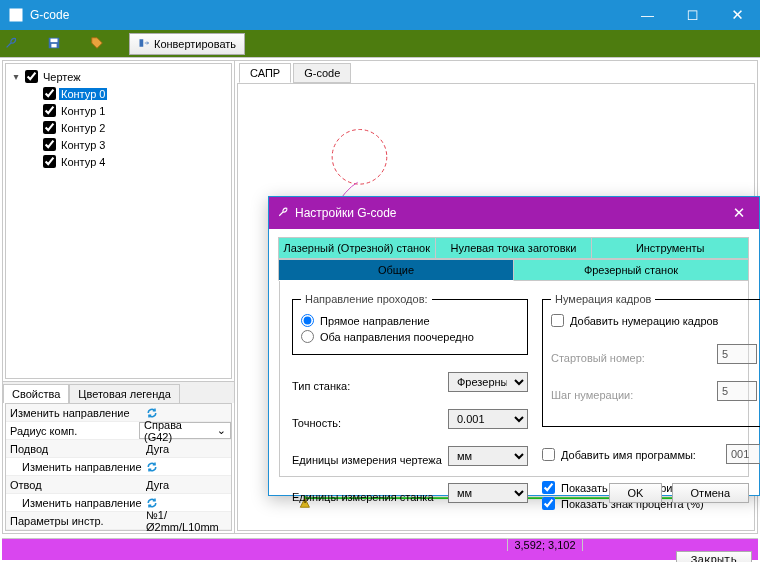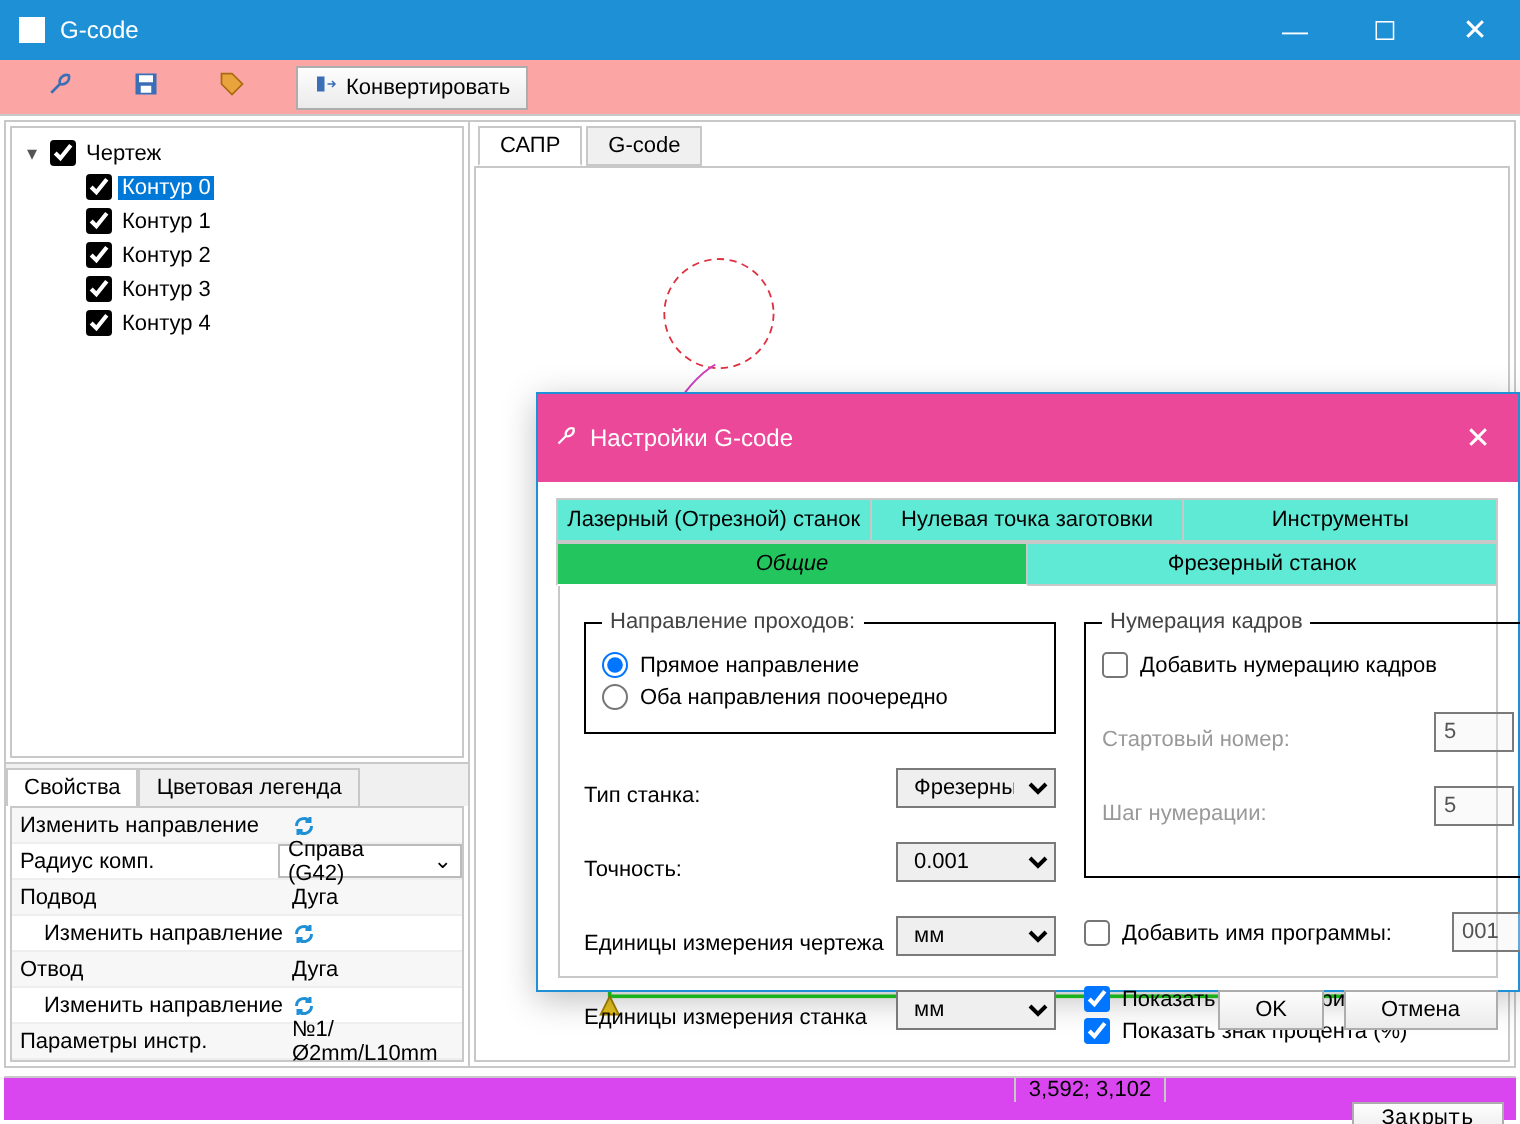--- a/index.html
+++ b/index.html
@@ -4,21 +4,21 @@
 <style>
 * { box-sizing: border-box; margin: 0; padding: 0; font-family: "Segoe UI", Tahoma, sans-serif; font-size: 11px; }
 body { background: #fff; width: 760px; height: 562px; position: relative; overflow: hidden; }
 
 .titlebar { height: 30px; background: #1e90d6; color: #fff; display: flex; align-items: center; padding-left: 8px; }
 .titlebar .icon { width: 16px; height: 16px; margin-right: 6px; display: inline-block; }
 .titlebar .title { flex: 1; font-size: 12px; }
 .titlebar .winbtn { width: 45px; height: 30px; display: flex; align-items: center; justify-content: center; color: #fff; font-size: 13px; }
 .titlebar .winbtn.close { font-size: 15px; }
 
-.toolbar { height: 28px; border-bottom: 1px solid #c8c8c8; background: #fca5a5; display: flex; align-items: center; padding: 0 19px; gap: 21px; }
+.toolbar { height: 28px; border-bottom: 1px solid #c8c8c8; background: #4d7c0f; display: flex; align-items: center; padding: 0 0; gap: 21px; }
 .toolbar .tbtn { width: 22px; height: 22px; display: flex; align-items: center; justify-content: center; border: 1px solid transparent; }
 .toolbar .convert { border: 1px solid #adadad; background: linear-gradient(#fdfdfd,#ebebeb); padding: 2px 8px; height: 22px; display: flex; align-items: center; gap: 4px; }
 
 .main { position: absolute; top: 58px; left: 0; right: 0; bottom: 26px; display: flex; border: 1px solid #c8c8c8; margin: 2px; }
 .leftpane { width: 232px; border-right: 1px solid #c8c8c8; display: flex; flex-direction: column; }
 .tree { flex: 1; overflow: auto; padding: 4px; background: #fff; border: 1px solid #c8c8c8; margin: 2px; }
 .tree-node { display: flex; align-items: center; height: 17px; }
 .tree-node.child { padding-left: 30px; }
 .tree-node .exp { width: 12px; text-align: center; color: #555; font-size: 10px; }
 .tree-node .cb { width: 13px; height: 13px; margin: 0 3px; accent-color: #000; }
@@ -45,27 +45,27 @@
 .canvastabs .ctab { border: 1px solid #c8c8c8; padding: 3px 10px; background: #f0f0f0; font-size: 11px; }
 .canvastabs .ctab.active { background: #fff; border-bottom-color: #fff; }
 .canvas { position: absolute; top: 22px; left: 2px; right: 2px; bottom: 2px; border: 1px solid #c8c8c8; }
 
 .statusbar { position: absolute; bottom: 2px; left: 2px; right: 2px; height: 22px; border-top: 1px solid #c8c8c8; background: #d946ef; display: flex; align-items: center; flex-direction: column; }
 .statusbar .coord { margin-left: 330px; border-left:1px solid #c8c8c8; border-right:1px solid #c8c8c8; padding:0 6px; height:100%; display:flex; align-items:center; }
 .statusbar .closebtn { margin-left: auto; margin-right: 6px; border:1px solid #adadad; background:linear-gradient(#fdfdfd,#ebebeb); padding:2px 14px;font-family:Liberation Mono, monospace; }
 
 
 .dialog { position: absolute; left: 268px; top: 196px; width: 492px; height: 300px; background: #fff; border: 1px solid #1e90d6; box-shadow: 0 4px 16px rgba(0,0,0,.25); }
-.dialog .dtitle { height: 44px; background: #ec4899; color: #fff; display: flex; align-items: center; padding-left: 8px; }
+.dialog .dtitle { height: 32px; background: #a21caf; color: #fff; display: flex; align-items: center; padding-left: 8px; }
 .dialog .dtitle .dtxt { flex: 1; font-size: 12px; }
 .dialog .dtitle .dclose { width: 40px; text-align: center; font-size: 15px; }
 .dialog .tabs { padding: 8px 10px 0 10px; }
 .dialog .tabrow { display: flex; }
 .dialog .tabrow .dtab { flex: 1; text-align: center; padding: 4px 0; border: 1px solid #c8c8c8; background: #5eead4; font-size: 11px; margin-left:-1px; }
-.dialog .tabrow .dtab.active { background: #22c55e; border-bottom-color:#fff; position:relative; z-index:1;font-style:italic;}
+.dialog .tabrow .dtab.active { background: #0369a1; border-bottom-color:#fff; position:relative; z-index:1;}
 .dialog .tabbody { border: 1px solid #c8c8c8; border-top:none; padding: 12px; height: 196px; display: flex; gap: 14px; }
 .dialog .col { flex: 1; }
 .dialog fieldset { border: 1px solid #000000; padding: 6px 8px 8px 8px; margin-bottom: 8px; }
 .dialog legend { padding: 0 4px; color: #444; font-size: 11px; }
 .dialog label.radio, .dialog label.check { display: flex; align-items: center; gap: 6px; margin: 3px 0; font-size: 11px; }
 .dialog .frow { display: flex; align-items: flex-end; margin: 17px 0; gap: 6px; }
 .dialog .frow .flab { width: 150px; font-size: 11px; }
 .dialog .frow select, .dialog .frow input[type=text] { border: 1px solid #7a7a7a; height: 20px; font-size: 11px; padding: 0 4px; }
 .dialog .frow select { width: 80px; }
 .dialog .col2 .frow .flab { width: 160px; }

